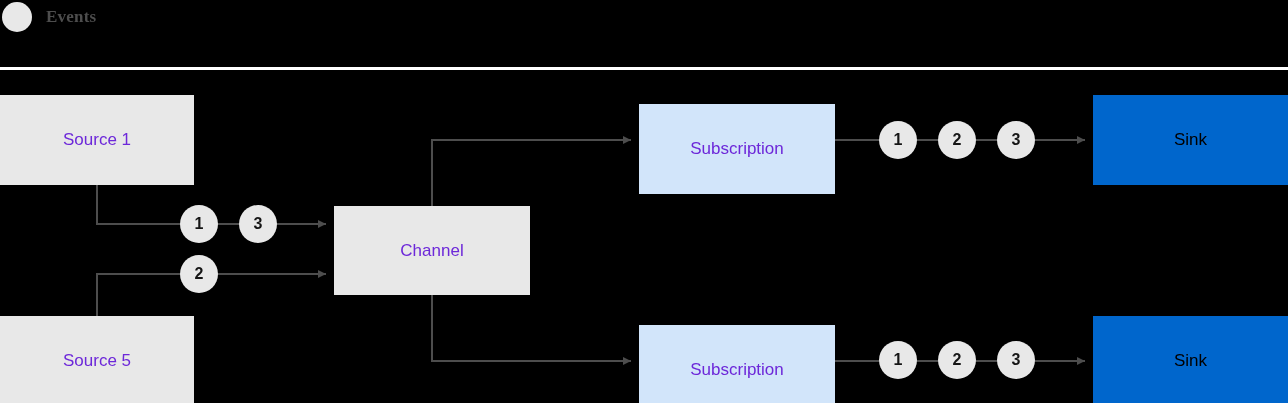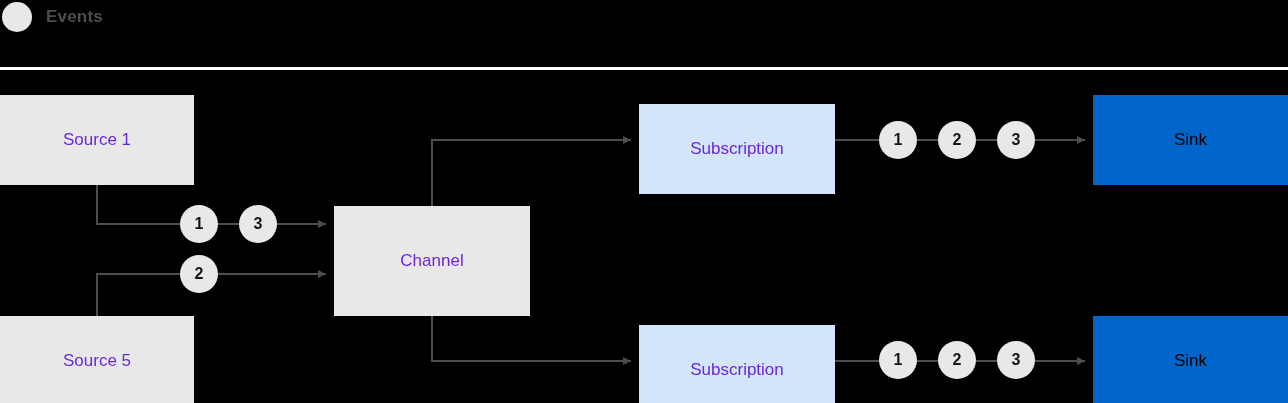--- a/index.html
+++ b/index.html
@@ -21,20 +21,21 @@
     height: 403px;
   }
   .legend {
     position: absolute;
     left: 0;
     top: 0;
     width: 1288px;
     height: 33px;
     display: flex;
     align-items: center;
+    font-family: Liberation Serif, serif;
   }
   .legend-dot {
     width: 30px;
     height: 30px;
     border-radius: 50%;
     background: #e8e8e8;
     margin-left: 2px;
     flex: 0 0 auto;
   }
   .legend-label {
@@ -122,21 +123,21 @@
     </g>
   </svg>
 
   <div id="nodes">
       <div class="box gray" style="left: 0px; top: 95px; width: 194px; height: 90px;">
         <span>Source 1</span>
       </div>
       <div class="box gray" style="left: 0px; top: 316px; width: 194px; height: 90px;">
         <span>Source 5</span>
       </div>
-      <div class="box gray" style="left: 334px; top: 206px; width: 196px; height: 110px;">
+      <div class="box gray" style="left: 334px; top: 206px; width: 196px; height: 89px;">
         <span>Channel</span>
       </div>
       <div class="box lblue" style="left: 639px; top: 95px; width: 196px; height: 90px;">
         <span>Subscription</span>
       </div>
       <div class="box lblue" style="left: 639px; top: 316px; width: 196px; height: 90px;">
         <span>Subscription</span>
       </div>
       <div class="box blue" style="left: 1093px; top: 95px; width: 195px; height: 90px;">
         <span>Sink</span>

